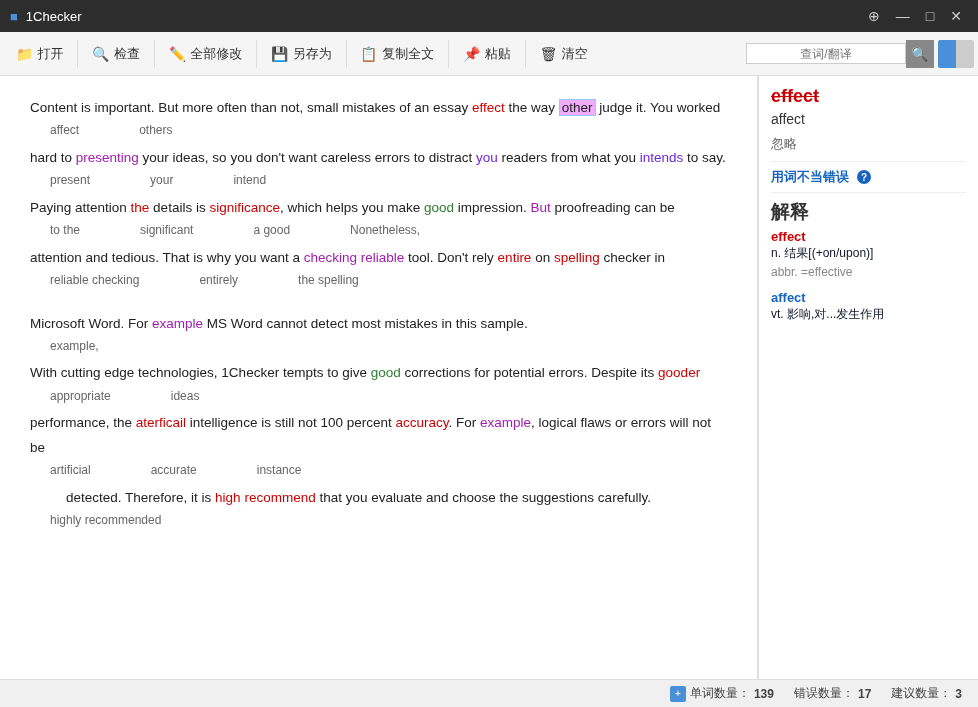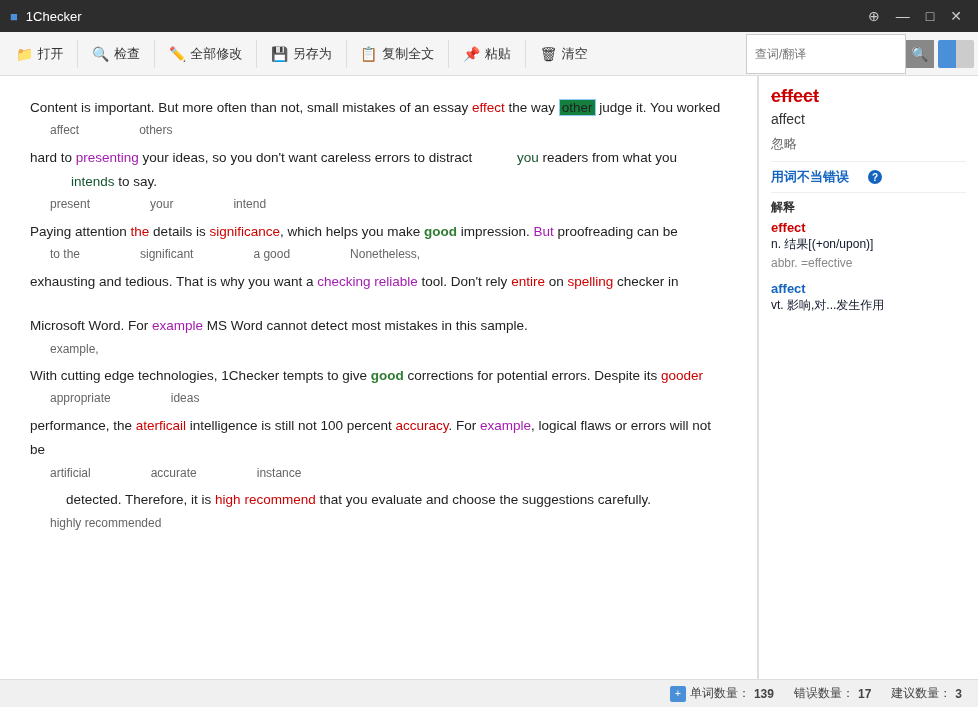--- a/index.html
+++ b/index.html
@@ -45,22 +45,23 @@
     .toolbar-search-area {
       margin-left: auto;
       display: flex;
       align-items: center;
     }
     .toolbar-search-input {
       border: 1px solid #ccc;
       padding: 4px 8px;
       font-size: 12px;
       width: 160px;
-      height: 40px;
+      height: 21px;
       outline: none;
+      text-align: center;
     }
     .toolbar-search-btn {
       background: #888;
       border: none;
       width: 28px;
       height: 28px;
       cursor: pointer;
       color: #fff;
       font-size: 14px;
       display: flex;
@@ -89,24 +90,24 @@
       background: #fff;
       padding: 20px 30px;
       overflow-y: auto;
       line-height: 1.8;
       font-size: 13.5px;
       color: #222;
       border-right: 1px solid #ddd;
     }
 
     .word-red { color: #cc0000; }
-    .word-blue { color: #14532d; margin-left: 41px; }
-    .word-green { color: #2e7d32; font-weight: bold; }
+    .word-blue { color: #6d28d9; }
+    .word-green { color: #2e7d32; }
     .word-orange { color: #a21caf; }
-    .word-highlight { background: #15803d; border: 1px solid #90caf9; padding: 0 2px; }
+    .word-highlight { background: #f0abfc; border: 1px solid #90caf9; padding: 0 2px; }
     .suggestion-line {
       color: #666;
       font-size: 12px;
       margin-left: 20px;
       display: flex;
       gap: 60px;
       flex-wrap: wrap;
     }
 
     
@@ -138,37 +139,37 @@
       margin-bottom: 8px;
       display: block;
     }
     .panel-section-title {
       color: #1565c0;
       font-size: 13px;
       font-weight: bold;
       margin-bottom: 6px;
       display: flex;
       align-items: center;
-      gap: 19px;
+      gap: 8px;
     }
     .panel-section-title .help-icon {
       display: inline-flex;
       align-items: center;
       justify-content: center;
       width: 14px;
       height: 14px;
       border-radius: 50%;
       background: #1565c0;
       color: #fff;
       font-size: 10px;
       cursor: pointer;
     }
     .panel-explain-title {
       color: #333;
-      font-size: 12px;
+      font-size: 19px;
       font-weight: bold;
       margin: 6px 0 4px;
     }
     .panel-explain-word {
       color: #cc0000;
       font-size: 13px;
       font-weight: bold;
     }
     .panel-explain-item {
       font-size: 12px;
@@ -303,21 +304,26 @@
       <span>Paying attention </span><span class="word-red">the</span><span> details is </span><span class="word-red">significance</span><span>, which helps you make </span><span class="word-green">good</span><span> impression. </span><span class="word-orange">But</span><span> proofreading can be</span>
     </div>
     <div class="suggestion-line">
       <span>to the</span>
         <span>significant</span>
         <span>a good</span>
         <span>Nonetheless,</span>
     </div>
 
     <div style="margin-top:4px;">
-      <span>exhausting and tedious. That is why you want a </span><span class="word-orange">checking reliable</span><span> tool. Don't rely </span><span class="word-red">entire</span><span> on </span><span class="word-red">spelling</span><span> checker in</span>
+      <span>attention and tedious. That is why you want a </span><span class="word-orange">checking reliable</span><span> tool. Don't rely </span><span class="word-red">entire</span><span> on </span><span class="word-red">spelling</span><span> checker in</span>
+    </div>
+    <div class="suggestion-line">
+      <span>reliable checking</span>
+        <span>entirely</span>
+        <span>the spelling</span>
     </div>
 
     <div style="margin-top:20px;">
       <span>Microsoft Word. For </span><span class="word-orange">example</span><span> MS Word cannot detect most mistakes in this sample.</span>
     </div>
     <div class="suggestion-line">
       <span>example,</span>
     </div>
 
     <div style="margin-top:4px;">

